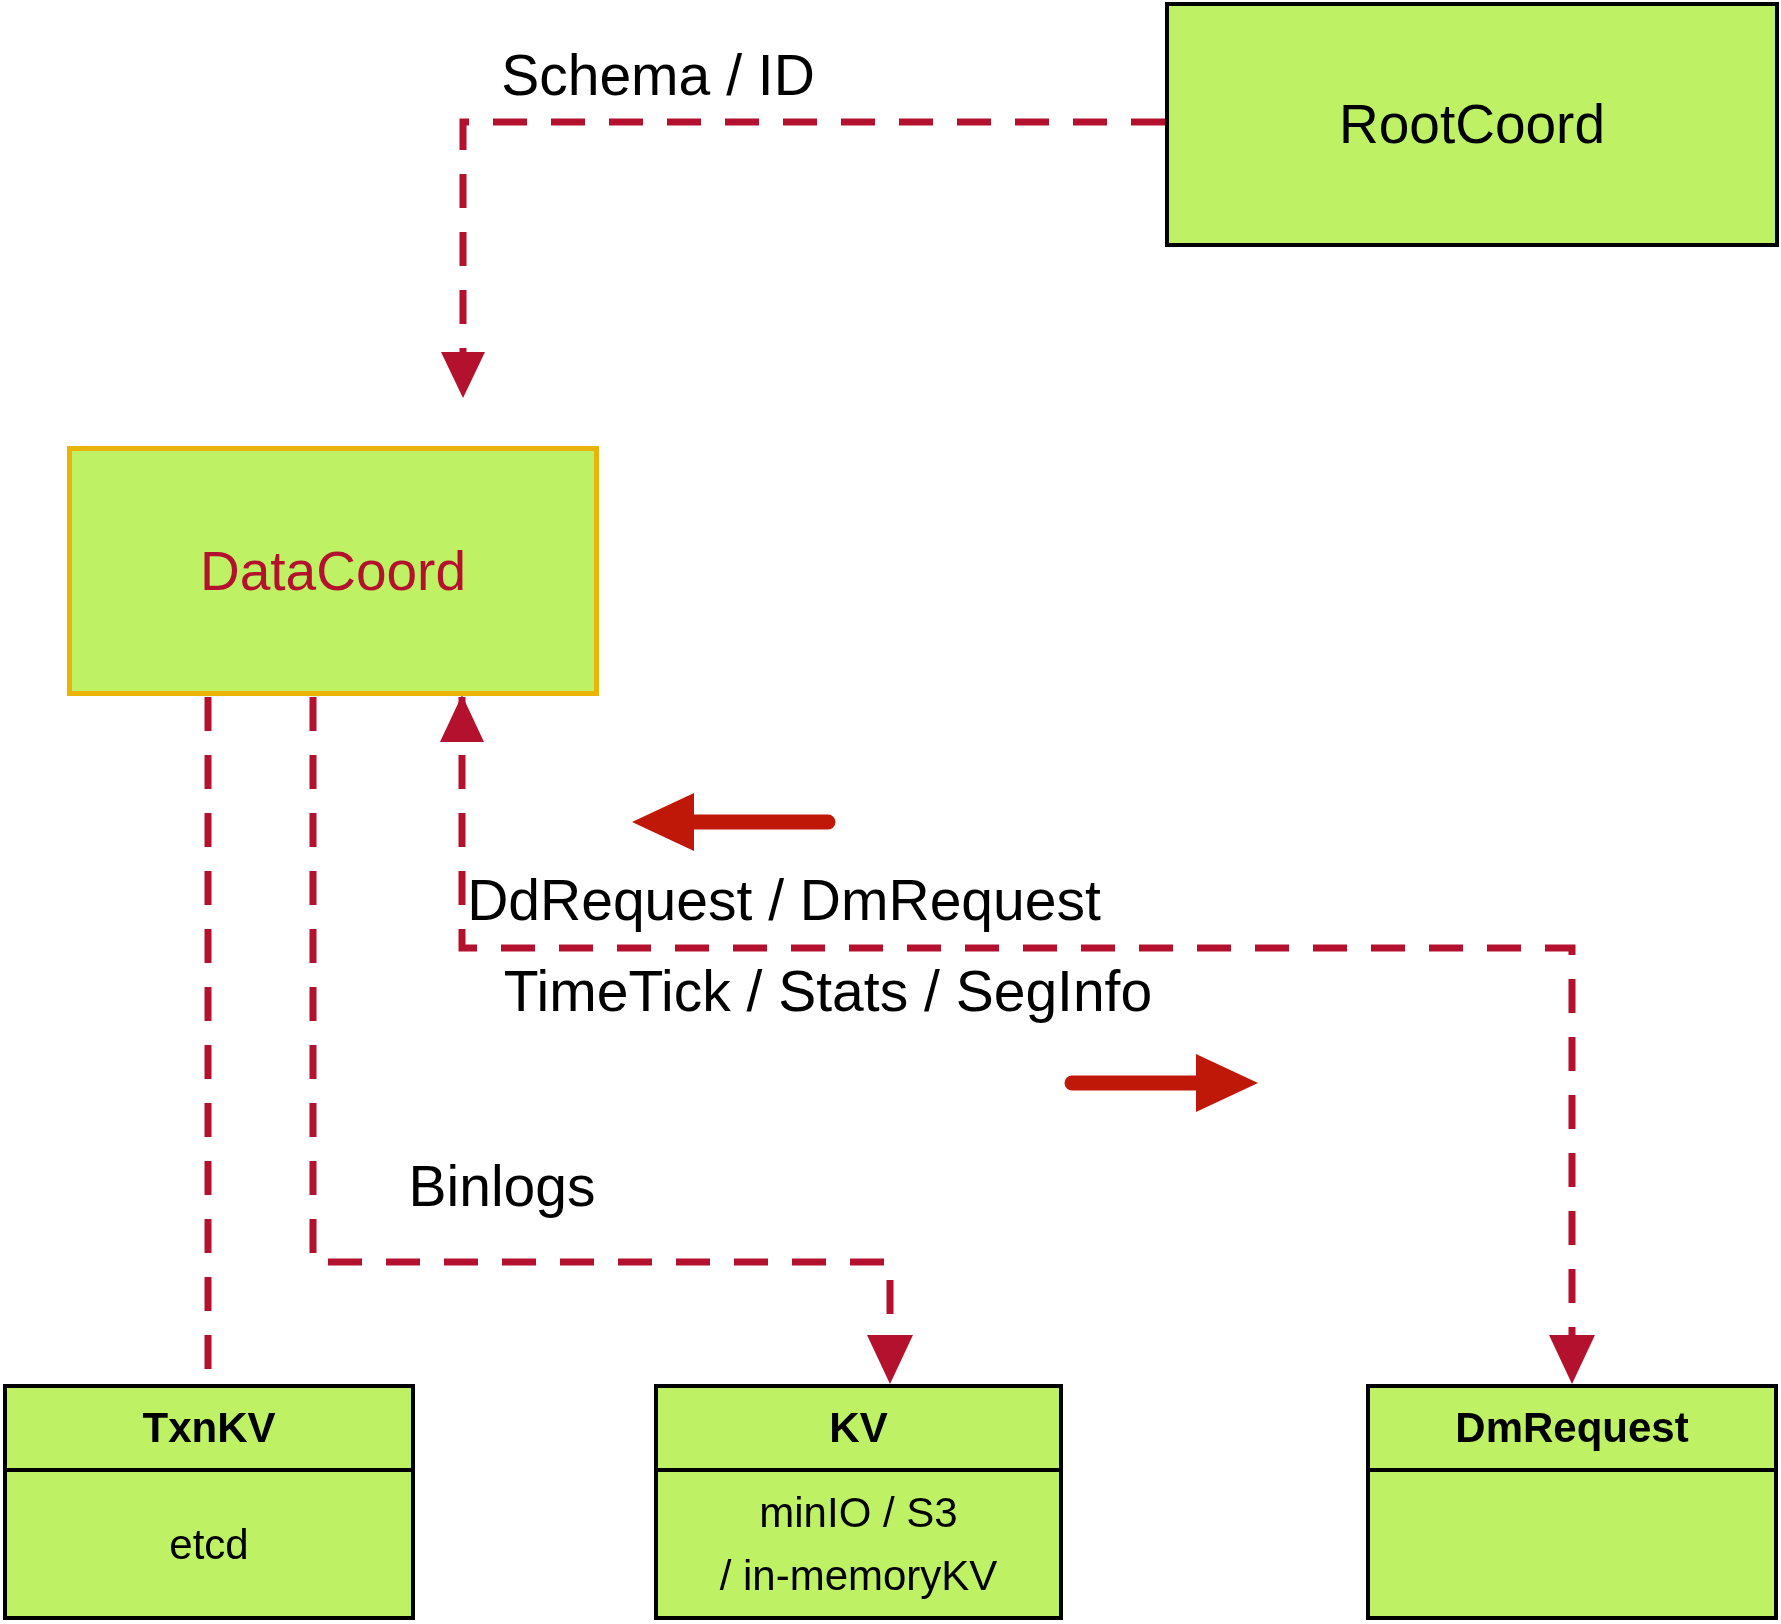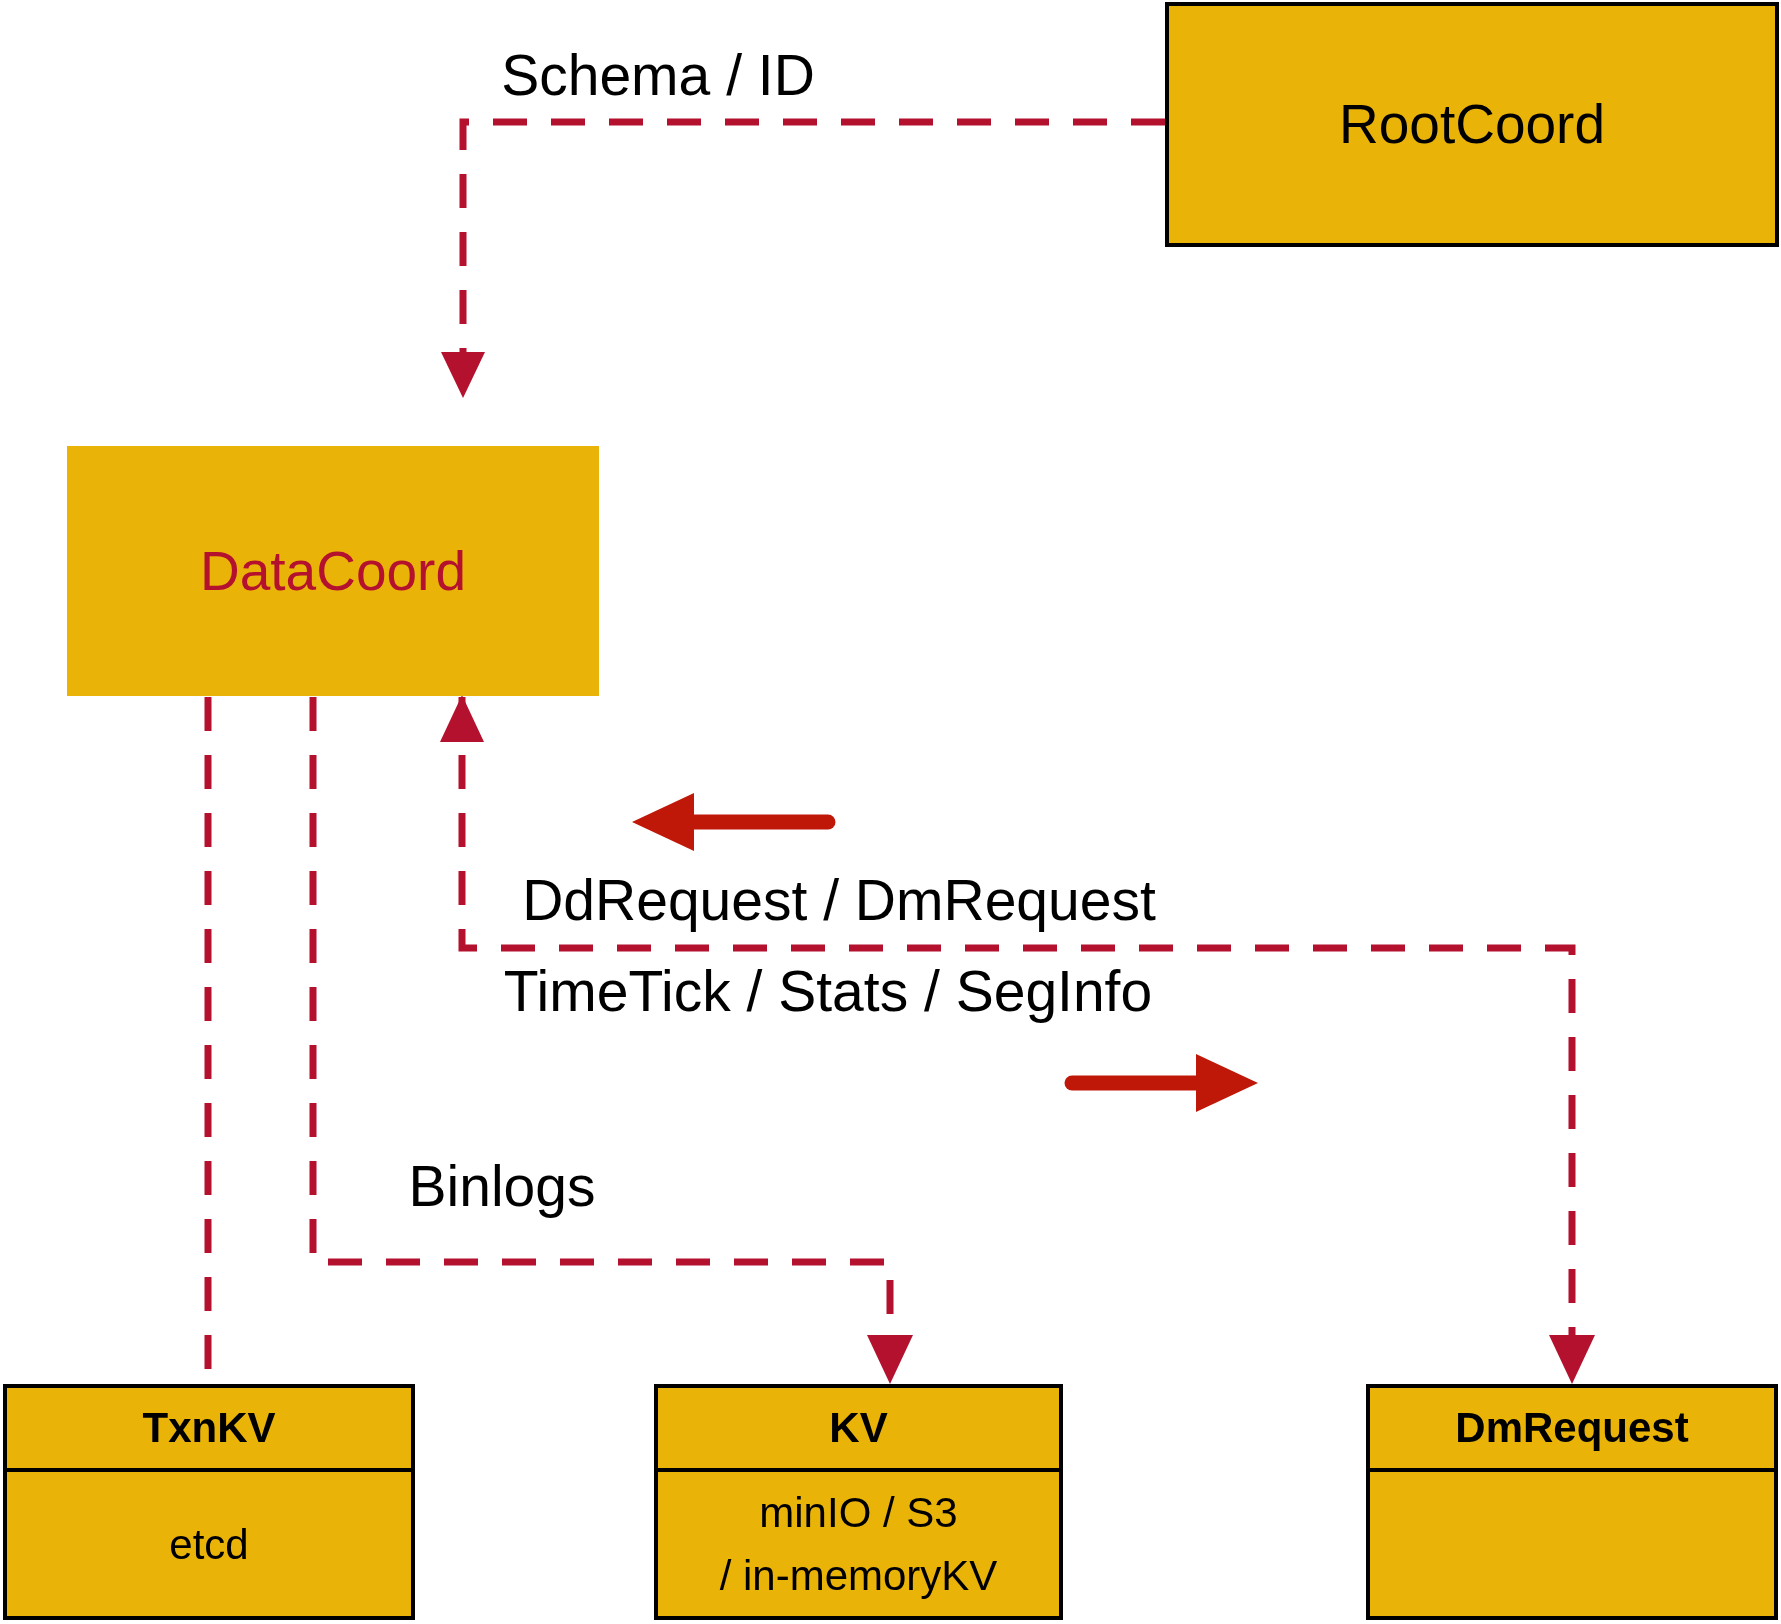--- a/index.html
+++ b/index.html
@@ -19,21 +19,21 @@
     position: absolute;
     left: 0;
     top: 0;
     width: 1781px;
     height: 1624px;
   }
   
   .node-box {
     position: absolute;
     box-sizing: border-box;
-    background: #eab308;
+    background: #bef264;
   }
   .node-plain {
     border: 4px solid #000000;
     display: flex;
     align-items: center;
     justify-content: center;
   }
   .node-plain .node-title {
     font-size: 55px;
     color: #000000;
@@ -149,19 +149,19 @@
       <span class="line">/ in-memoryKV</span>
     </div>
   </div>
 
   <div class="node-box node-store" style="left:1366px; top:1384px; width:412px; height:236px;">
     <div class="store-header" style="height:84px;">DmRequest</div>
   </div>
 
   <div class="edge-label center" style="left:658px; top:47px;">Schema / ID</div>
 
-  <div class="edge-label center" style="left:839px; top:872px;">DdRequest / DmRequest</div>
+  <div class="edge-label center" style="left:784px; top:872px;">DdRequest / DmRequest</div>
 
   <div class="edge-label center" style="left:828px; top:963px;">TimeTick / Stats / SegInfo</div>
 
   <div class="edge-label center" style="left:502px; top:1158px;">Binlogs</div>
 
 </div>
 
 </body></html>

